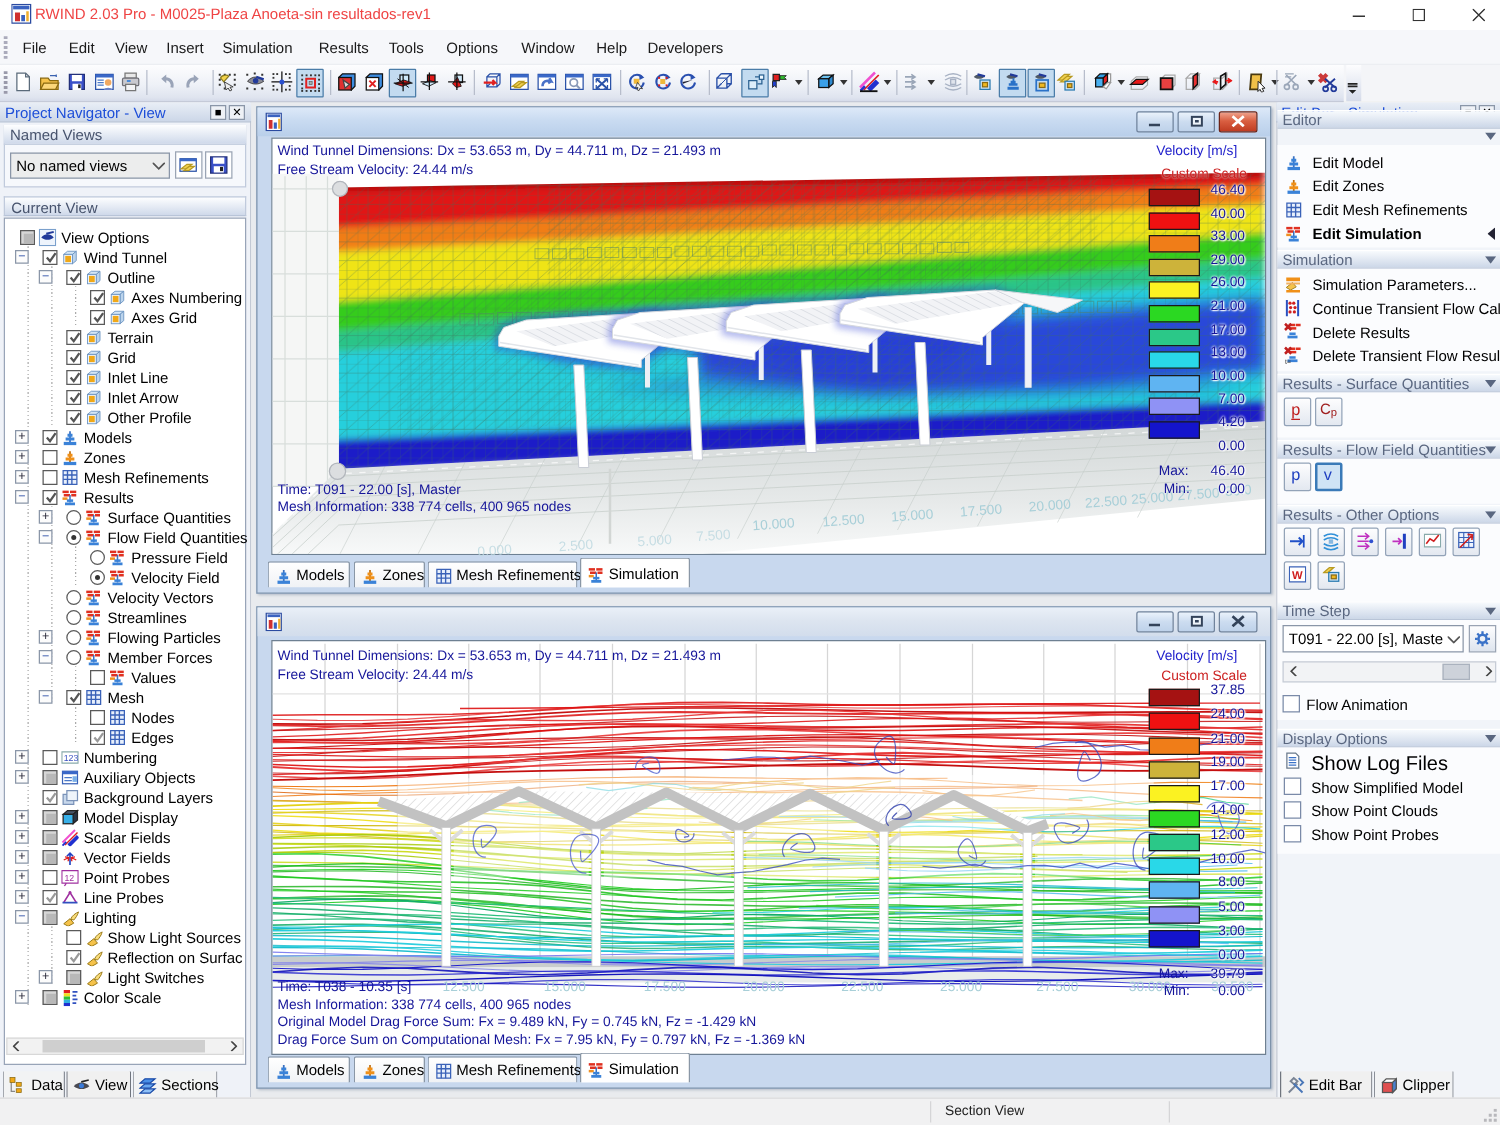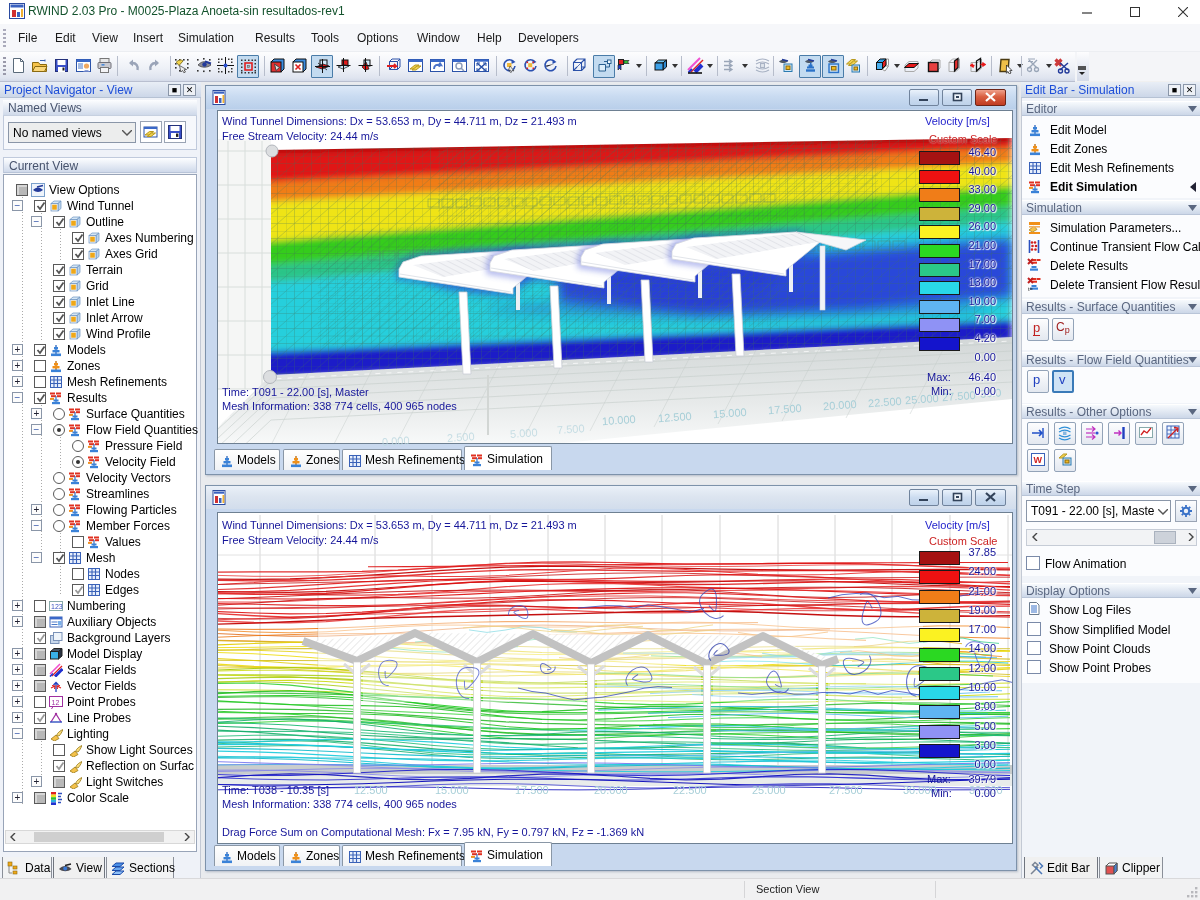--- a/index.html
+++ b/index.html
@@ -1,19 +1,19 @@
 <!DOCTYPE html>
 <html><head><meta charset="utf-8"><title>RWIND</title><style>
 *{margin:0;padding:0;box-sizing:border-box}
 html,body{width:1200px;height:900px;overflow:hidden;font-family:"Liberation Sans",sans-serif;background:#f0f0f0}
 .abs{position:absolute}
 #app{position:relative;width:1200px;height:900px}
 
 #titlebar{left:0;top:0;width:1200px;height:24px;background:#ffffff}
-#titlebar .t{left:36px;top:4px;font-size:12px;color:#14532d}
+#titlebar .t{left:36px;top:4px;font-size:12px;color:#ef4444}
 
 #menubar{left:0;top:24px;width:1200px;height:28px;background:#f6f7fa;border-bottom:1px solid #eceef2}
 .mi{position:absolute;top:7px;font-size:12px;color:#1a1a1a}
 
 #toolbar{left:0;top:52px;width:1200px;height:29px;background:#f4f5f8}
 #tbmain{position:absolute;left:0;top:0;width:1075px;height:29px;background:linear-gradient(#fdfdfe,#eef1f7 55%,#dfe4ef 90%,#d5dbe9)}
 #tbmain:after{content:"";position:absolute;left:0;bottom:-1px;width:100%;height:1px;background:#b9bfd0}
 .tbtn{position:absolute;top:3px;width:22px;height:23px}
 .tbtn.sel{background:#c3dbf0;border:1px solid #4a7ca8;border-radius:1px}
 .tsep{position:absolute;top:4px;width:1px;height:20px;background:#b7bdcb}
@@ -629,21 +629,21 @@
 <div class="cb" style="left:53px;top:328px"></div>
 <svg style="position:absolute;left:55px;top:329px" width="10" height="10" viewBox="0 0 10 10">
       <path d="M1.5 5l2.5 3L8.5 1.5" fill="none" stroke="#555" stroke-width="1.8"></path>
     </svg>
 <svg style="position:absolute;left:68px;top:327px" width="14" height="14" viewBox="0 0 14 14">
       <path d="M2 4.5L5 2h7L9 4.5z" fill="#d4e6f6" stroke="#6a92c0" stroke-width=".7"></path>
       <path d="M9 4.5L12 2v7.5L9 12z" fill="#bcd4ec" stroke="#6a92c0" stroke-width=".7"></path>
       <rect x="2" y="4.5" width="7" height="7.5" fill="#eef5fc" stroke="#6a92c0" stroke-width=".7"></rect>
       <rect x="3.2" y="5.7" width="4.6" height="5" fill="#f0a818"></rect>
     </svg>
-<div class="titem" style="left:86px;top:327px">Wind Profile</div>
+<div class="titem" style="left:86px;top:327px">Other Profile</div>
 <div class="exp" style="left:12px;top:344px;color:#223">+</div>
 <div class="cb" style="left:34px;top:344px"></div>
 <svg style="position:absolute;left:36px;top:345px" width="10" height="10" viewBox="0 0 10 10">
       <path d="M1.5 5l2.5 3L8.5 1.5" fill="none" stroke="#555" stroke-width="1.8"></path>
     </svg>
 <svg style="position:absolute;left:49px;top:343px" width="14" height="14" viewBox="0 0 14 14">
       <path d="M7 2v9" stroke="#3a70c0" stroke-width="1.4"></path>
       <rect x="5" y="4" width="4" height="2.4" fill="#3a82d8"></rect>
       <rect x="3.5" y="7" width="7" height="2.4" fill="#3a82d8"></rect>
       <rect x="2" y="10.5" width="10" height="2.6" fill="#3a82d8"></rect>
@@ -1542,20 +1542,21 @@
       <polyline points="300,175.0 314,178.5 328,180.1 342,183.8 356,186.9 370,185.3 384,184.2 398,181.5 412,178.7 426,175.2 440,173.6 454,174.5" fill="none" stroke="#3a4cc0" stroke-width="1" opacity="0.8"></polyline>
       <polyline points="520,180.0 534,181.4 548,180.1 562,178.6 576,181.2 590,181.0 604,179.5 618,179.4 632,181.0 646,177.5 660,181.3 674,177.5 688,179.5 702,182.2" fill="none" stroke="#3a4cc0" stroke-width="1" opacity="0.8"></polyline>
       <polyline points="700,175.0 714,177.3 728,176.2 742,176.9 756,172.9 770,169.3 784,166.8 798,170.4 812,168.0 826,170.0 840,173.5" fill="none" stroke="#3a4cc0" stroke-width="1" opacity="0.8"></polyline>
       <polyline points="360,95.0 374,93.8 388,92.6 402,92.8 416,95.0 430,91.9 444,93.8 458,96.2 472,99.1 486,95.4" fill="none" stroke="#3a4cc0" stroke-width="1" opacity="0.8"></polyline>
       <polyline points="610,85.0 624,81.7 638,80.5 652,81.3 666,84.7 680,83.4 694,86.8 708,87.2 722,85.7 736,84.2 750,81.6 764,78.2" fill="none" stroke="#3a4cc0" stroke-width="1" opacity="0.8"></polyline>
     </svg>
 <div class="vtext" style="left:222px;top:519px">Wind Tunnel Dimensions: Dx = 53.653 m, Dy = 44.711 m, Dz = 21.493 m</div>
 <div class="vtext" style="left:222px;top:534px">Free Stream Velocity: 24.44 m/s</div>
 <div class="vtext" style="left:222px;top:784px">Time: T038 - 10.35 [s]</div>
 <div class="vtext" style="left:222px;top:798px">Mesh Information: 338 774 cells, 400 965 nodes</div>
+<div class="vtext" style="left:222px;top:812px">Original Model Drag Force Sum: Fx = 9.489 kN, Fy = 0.745 kN, Fz = -1.429 kN</div>
 <div class="vtext" style="left:222px;top:826px">Drag Force Sum on Computational Mesh: Fx = 7.95 kN, Fy = 0.797 kN, Fz = -1.369 kN</div>
 <div class="abs" style="left:354px;top:784px;font-size:11px;color:#a8cfd8">12.500</div>
 <div class="abs" style="left:435px;top:784px;font-size:11px;color:#a8cfd8">15.000</div>
 <div class="abs" style="left:515px;top:784px;font-size:11px;color:#a8cfd8">17.500</div>
 <div class="abs" style="left:594px;top:784px;font-size:11px;color:#a8cfd8">20.000</div>
 <div class="abs" style="left:673px;top:784px;font-size:11px;color:#a8cfd8">22.500</div>
 <div class="abs" style="left:752px;top:784px;font-size:11px;color:#a8cfd8">25.000</div>
 <div class="abs" style="left:829px;top:784px;font-size:11px;color:#a8cfd8">27.500</div>
 <div class="abs" style="left:903px;top:784px;font-size:11px;color:#a8cfd8">30.000</div>
 <div class="abs" style="left:969px;top:784px;font-size:11px;color:#a8cfd8">32.500</div>
@@ -1628,21 +1629,21 @@
         <rect x="4.5" y="8.5" width="5" height="2" fill="#3a82d8"></rect>
         <rect x="3" y="11" width="8" height="2.2" fill="#3a82d8"></rect>
       </svg>
 <div class="tabtx">Simulation</div>
     </div>
 <div class="abs" style="left:1021px;top:82px;width:179px;height:796px;background:#f1f4f9;border-left:1px solid #c3c9d4"></div>
 <div class="abs phead" style="left:1021px;top:82px;width:179px;height:16px"></div>
 <div class="abs ptitle" style="left:1025px;top:83px">Edit Bar - Simulation</div>
 <div class="abs" style="left:1168px;top:84px;width:13px;height:12px;border:1px solid #8a96a8;background:#eef1f6;font-size:9px;text-align:center;line-height:10px">■</div>
 <div class="abs" style="left:1183px;top:84px;width:13px;height:12px;border:1px solid #8a96a8;background:#eef1f6;font-size:9px;text-align:center;line-height:11px">✕</div>
-<div class="abs sechead" style="left:1022px;top:101px;width:178px;height:15px;padding-left:4px;line-height:14px">Editor</div>
+<div class="abs sechead" style="left:1022px;top:88px;width:178px;height:15px;padding-left:4px;line-height:14px">Editor</div>
 <svg style="position:absolute;left:1188px;top:106px" width="9" height="6" viewBox="0 0 9 6">
       <path d="M0 0h9L4.5 6z" fill="#5a6780"></path>
     </svg>
 <div class="abs" style="left:1022px;top:116px;width:178px;height:82px;background:#fbfcfe"></div>
 <svg style="position:absolute;left:1028px;top:123px" width="14" height="14" viewBox="0 0 14 14">
       <path d="M7 2v9" stroke="#3a70c0" stroke-width="1.4"></path>
       <rect x="5" y="4" width="4" height="2.4" fill="#3a82d8"></rect>
       <rect x="3.5" y="7" width="7" height="2.4" fill="#3a82d8"></rect>
       <rect x="2" y="10.5" width="10" height="2.6" fill="#3a82d8"></rect>
     </svg>
@@ -1829,21 +1830,21 @@
 <div class="abs" style="left:1045px;top:557px;font-size:12px">Flow Animation</div>
 <div class="abs sechead" style="left:1022px;top:583px;width:178px;height:15px;padding-left:4px;line-height:14px">Display Options</div>
 <svg style="position:absolute;left:1188px;top:588px" width="9" height="6" viewBox="0 0 9 6">
       <path d="M0 0h9L4.5 6z" fill="#5a6780"></path>
     </svg>
 <div class="abs" style="left:1022px;top:598px;width:178px;height:85px;background:#fbfcfe"></div>
 <svg style="position:absolute;left:1027px;top:601px" width="14" height="15" viewBox="0 0 14 15">
       <path d="M2.5 1.5h7l2.5 2.5v9.5h-9.5z" fill="#fff" stroke="#6a7a8c"></path>
       <path d="M4 5h6M4 7h6M4 9h6M4 11h6" stroke="#3a72c8" stroke-width="1"></path>
     </svg>
-<div class="abs" style="left:1049px;top:603px;font-size:12px">Show Log Files</div>
+<div class="abs" style="left:1049px;top:603px;font-size:16px">Show Log Files</div>
 <div class="cb" style="left:1027px;top:622px;width:14px;height:14px;border-color:#7a8aa8"></div>
 <div class="abs" style="left:1049px;top:623px;font-size:12px">Show Simplified Model</div>
 <div class="cb" style="left:1027px;top:641px;width:14px;height:14px;border-color:#7a8aa8"></div>
 <div class="abs" style="left:1049px;top:642px;font-size:12px">Show Point Clouds</div>
 <div class="cb" style="left:1027px;top:660px;width:14px;height:14px;border-color:#7a8aa8"></div>
 <div class="abs" style="left:1049px;top:661px;font-size:12px">Show Point Probes</div>
 <div class="abs botab on" style="left:1024px;top:857px;width:74px"></div>
 <svg style="position:absolute;left:1029px;top:861px" width="15" height="15" viewBox="0 0 15 15">
       <path d="M2 13L9 6m-5.5-2L6 1.5 9 4 6.5 6.5z" fill="none" stroke="#7a8494" stroke-width="1.5"></path>
       <path d="M13 13L6 6m4-4.5L13.5 5 11 7.5" fill="none" stroke="#4a77b8" stroke-width="1.5"></path>

